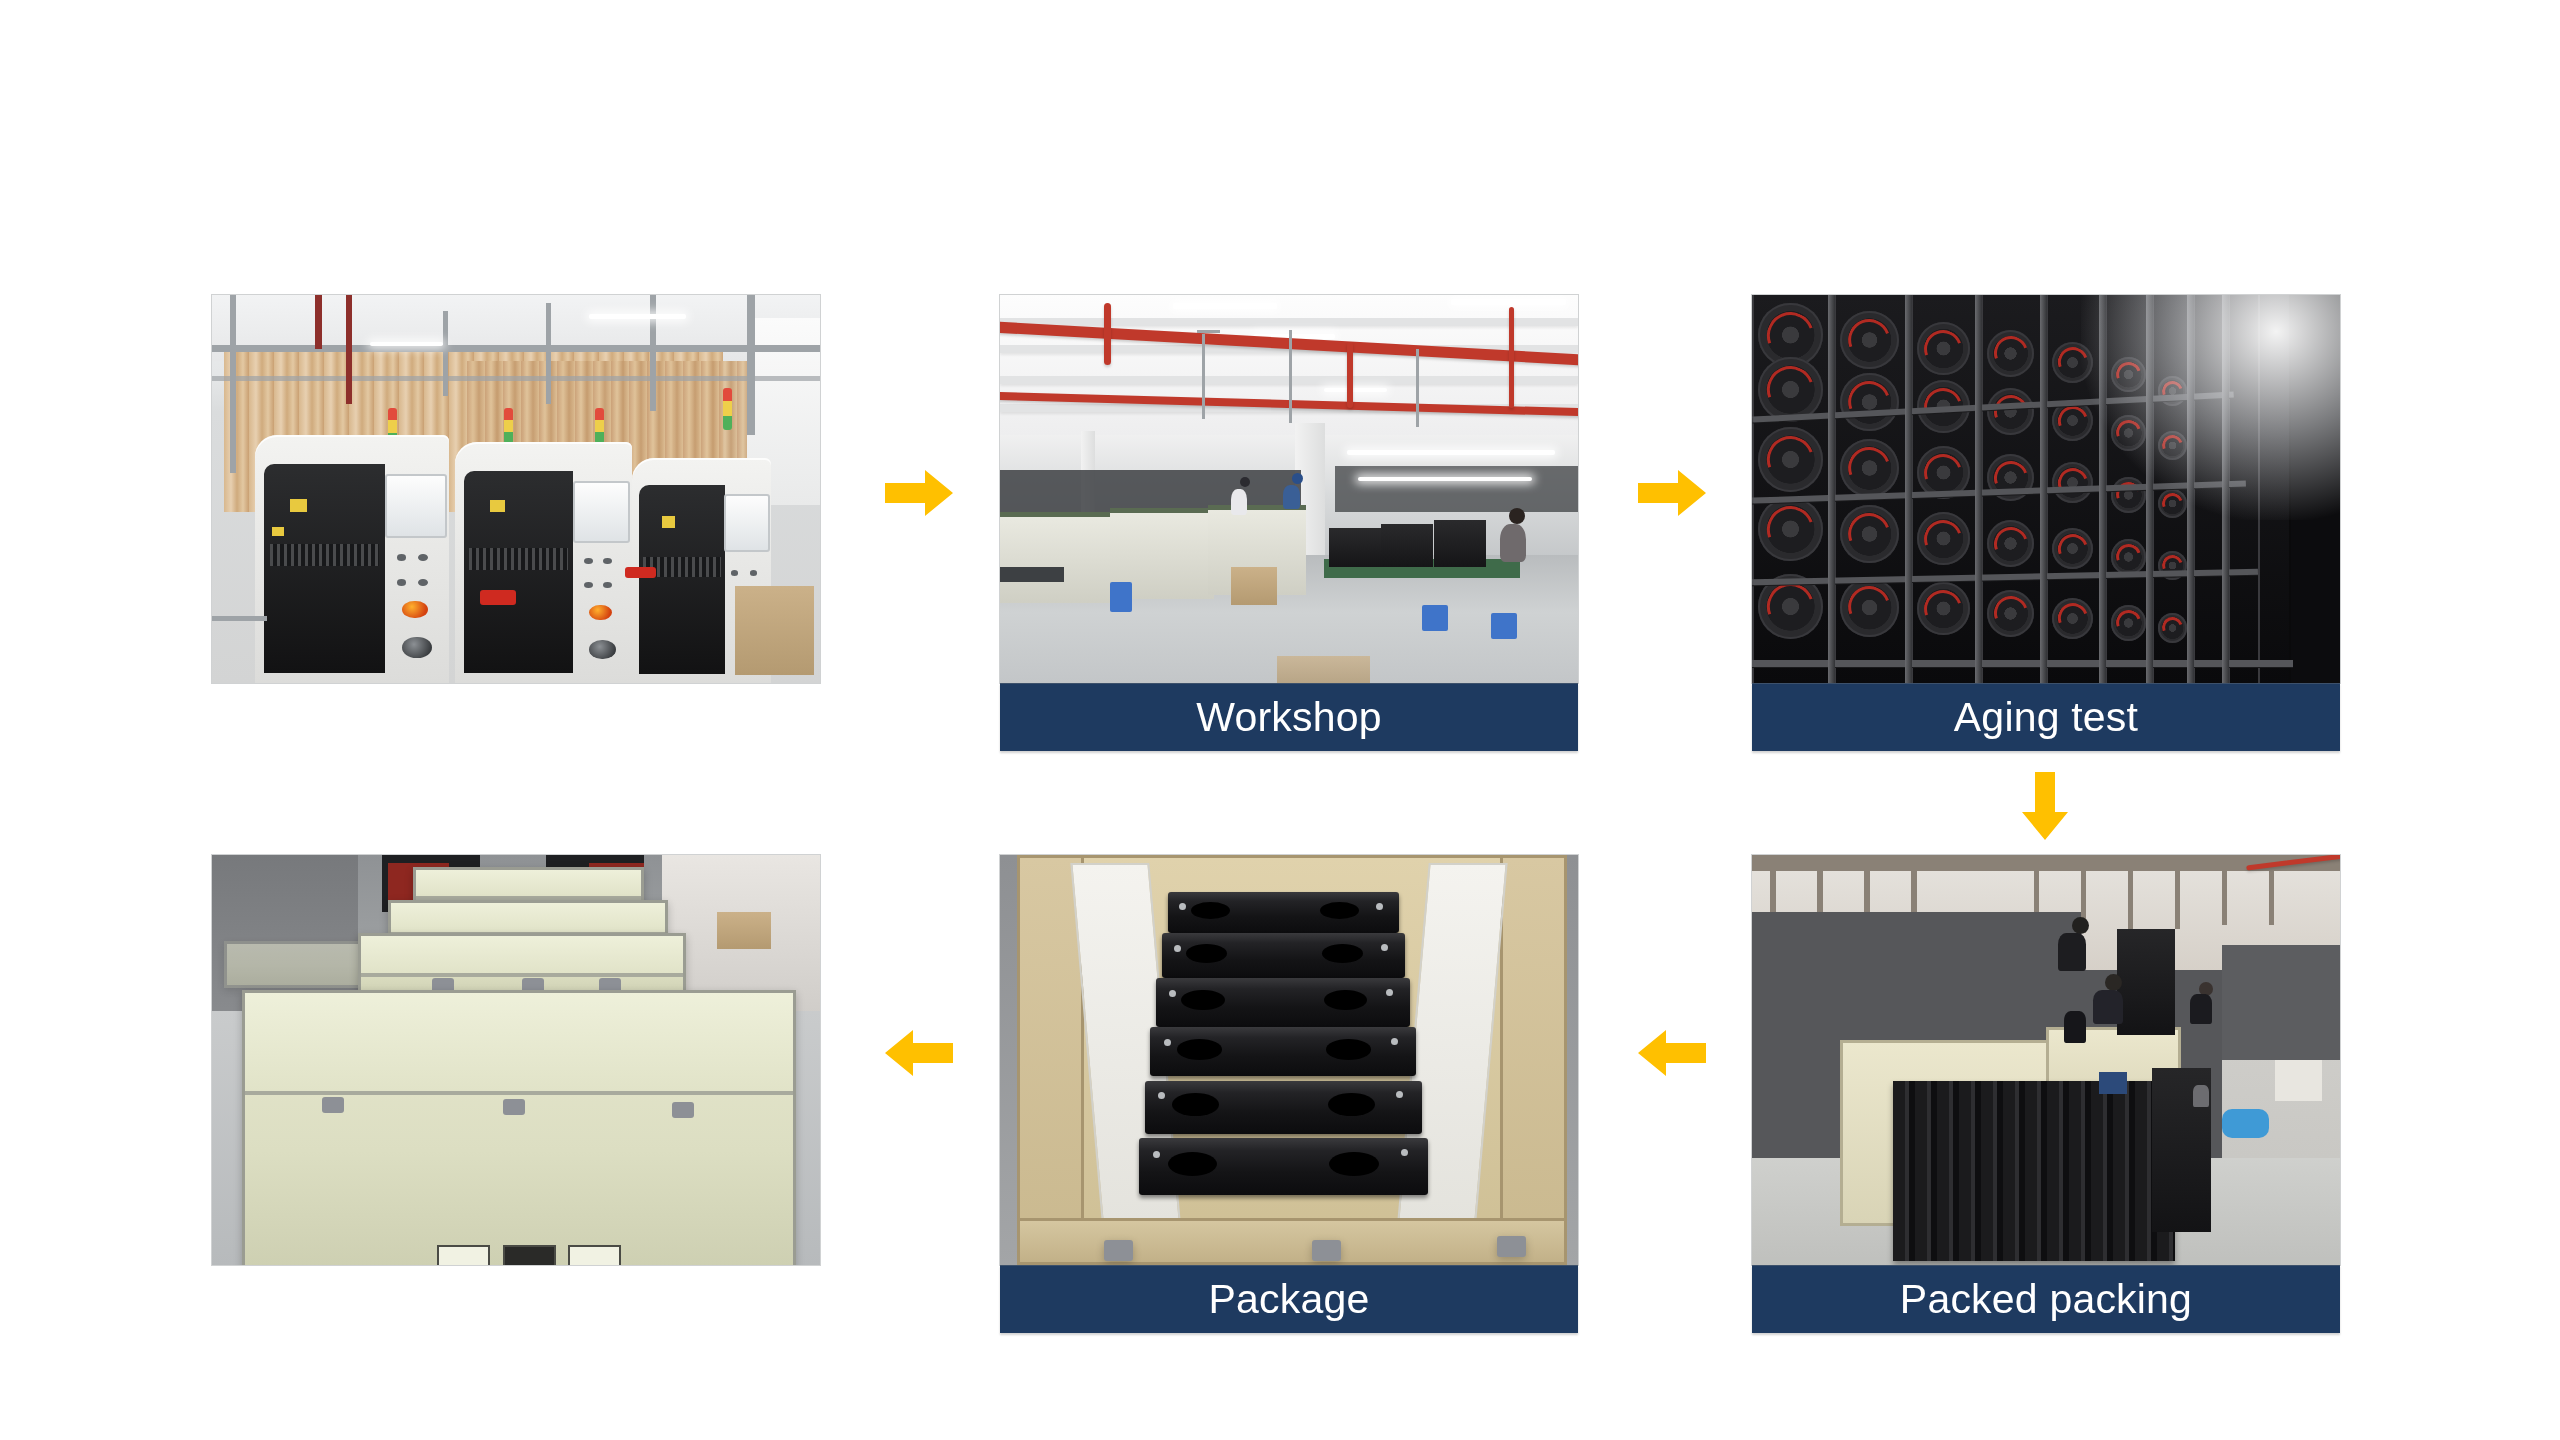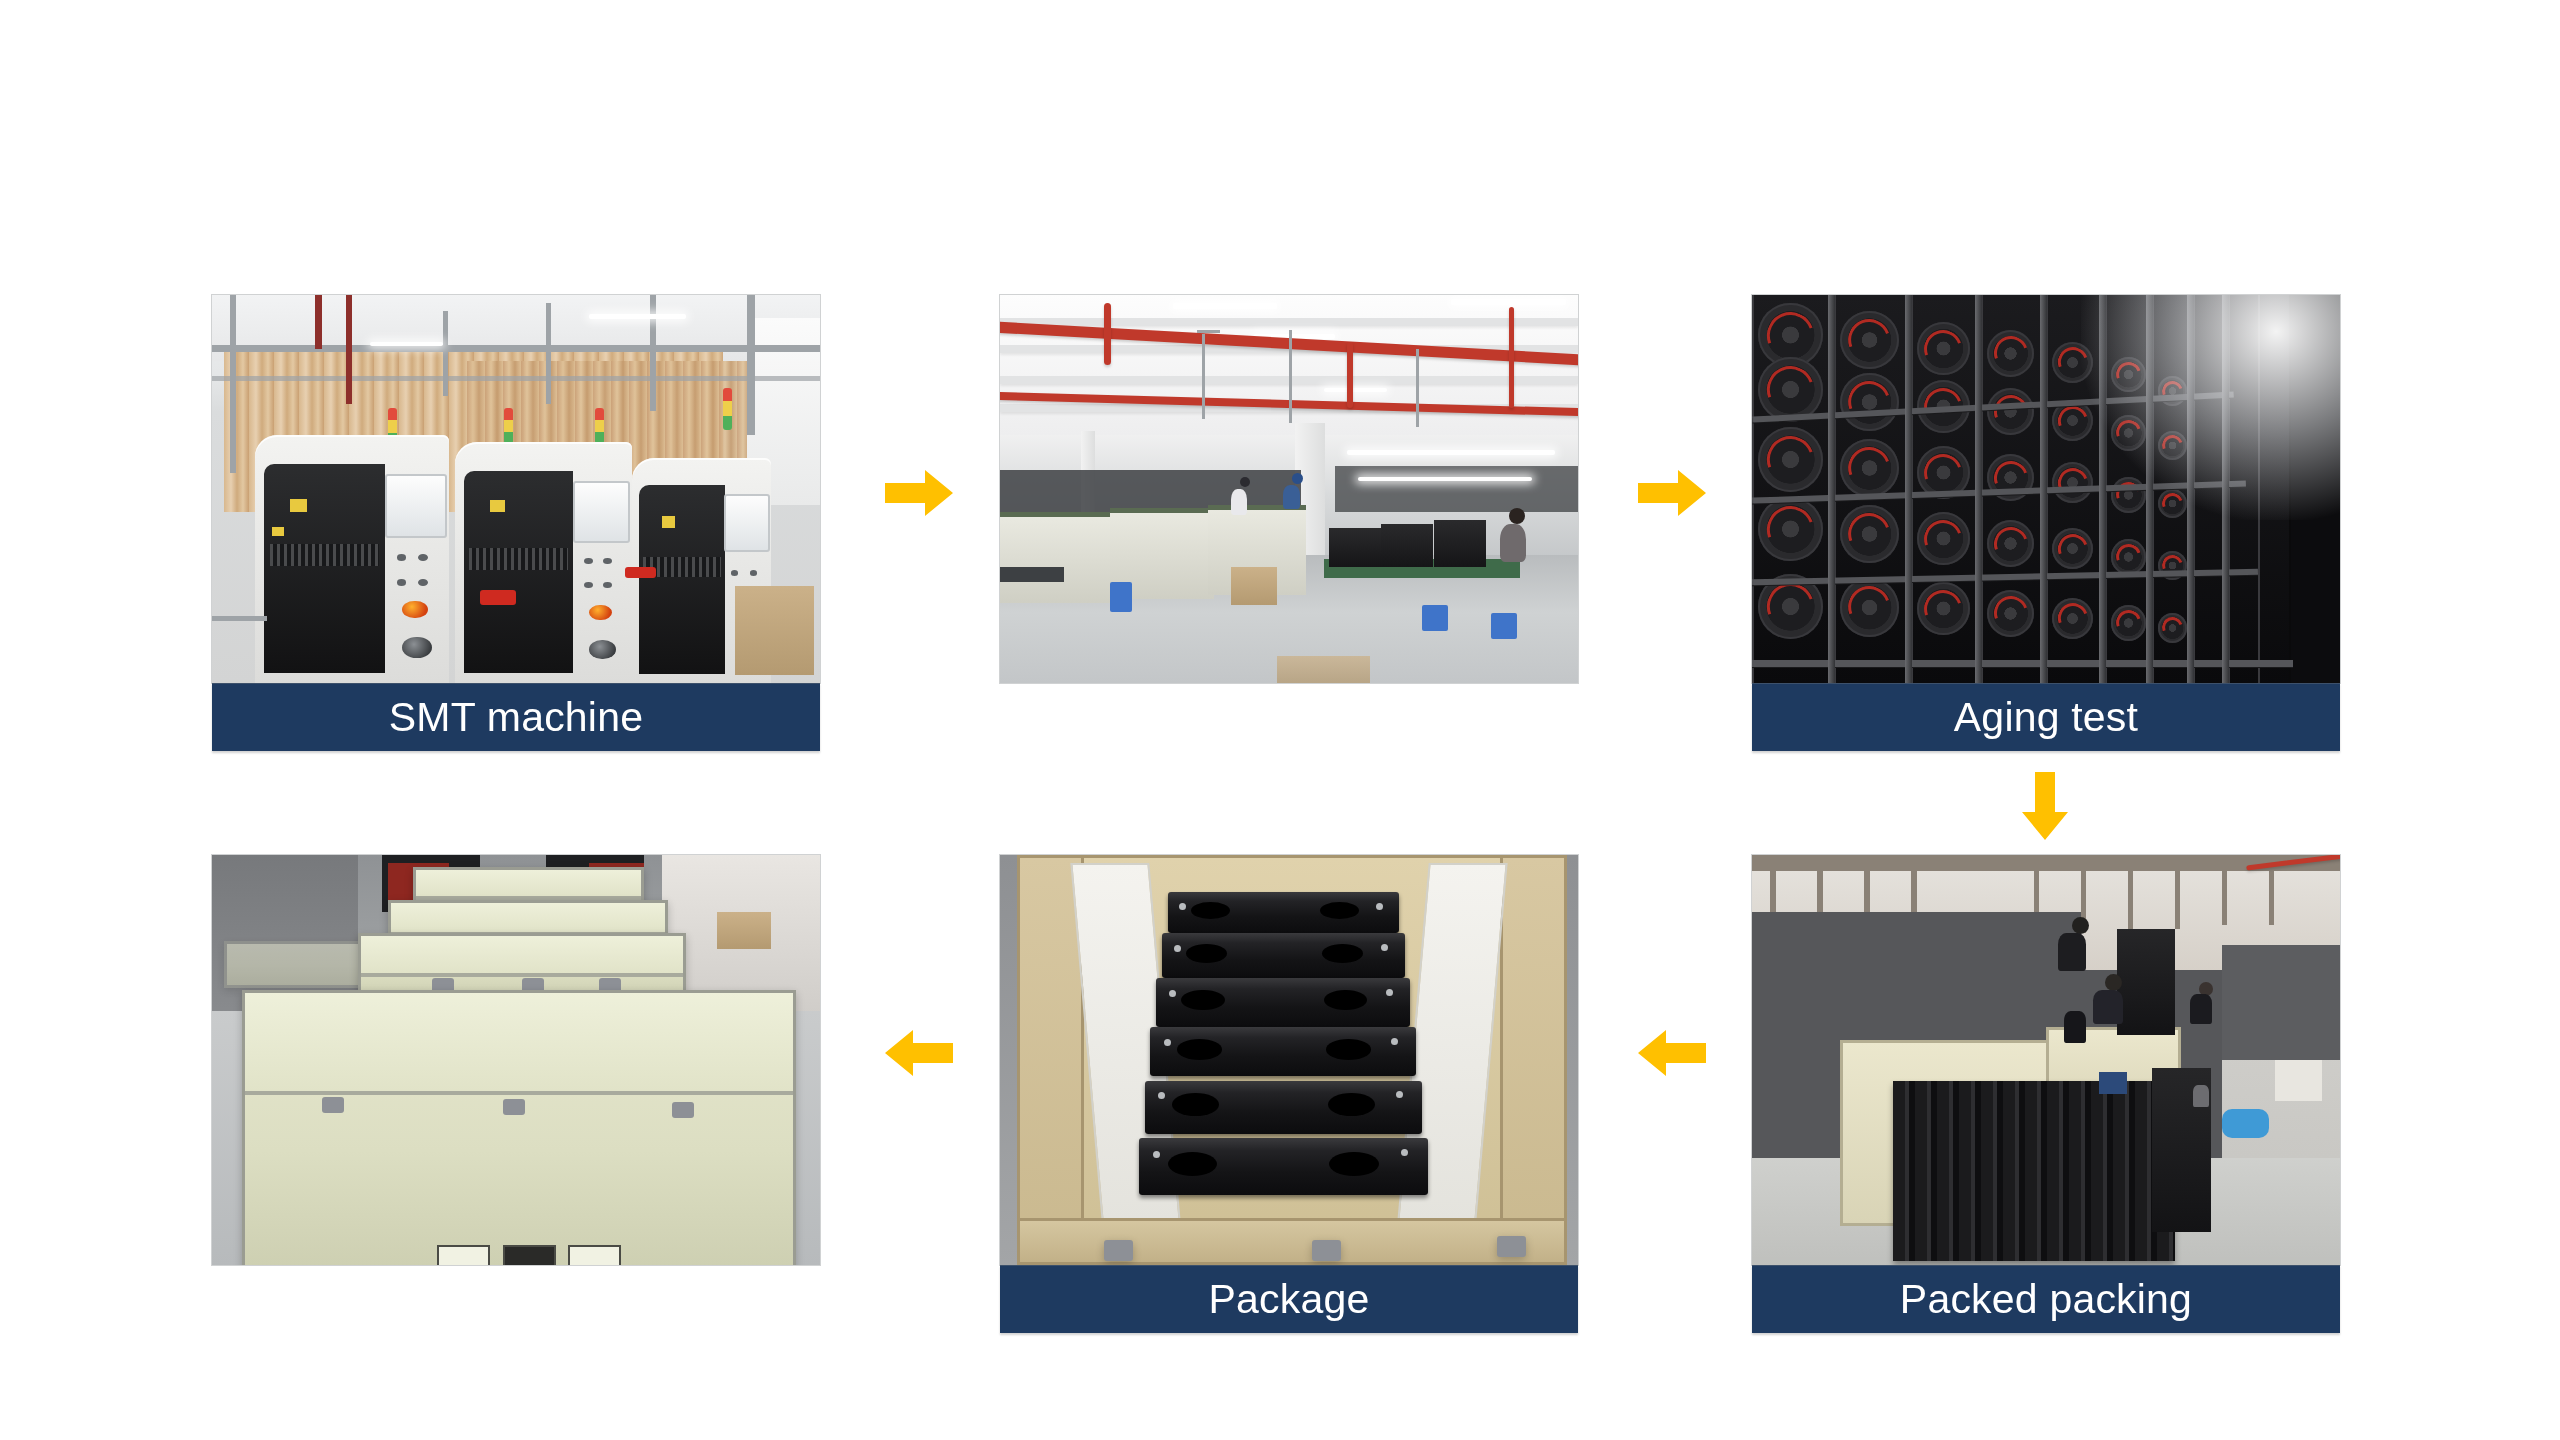--- a/index.html
+++ b/index.html
@@ -467,23 +467,20 @@
           <div class="btn" style="right:10%;top:50%;"></div>
           <div class="estop"></div>
           <div class="yellowchip" style="left:22%;top:26%;width:9%;height:5%;"></div>
         </div>
         <div class="redtool" style="left:44%;bottom:20%;width:6%;height:4%;"></div>
         <div class="redtool" style="left:68%;bottom:27%;width:5%;height:3%;"></div>
         <div class="carton" style="right:1%;bottom:2%;width:13%;height:23%;"></div>
         <div class="beam" style="left:0;bottom:16%;width:9%;height:5px;"></div>
       </div>
     </div>
-    <div class="caption-bar" style="height:68px;">
-      <span>SMT machine</span>
-    </div>
   </div>
 
   <div class="tile" style="left:1000px; top:295px; width:578px;">
     <div class="photo ws-bg" style="height:388px;">
       <div class="scene">
         <div class="ws-ceiling"></div>
         <div class="ws-ceilbeam" style="left:0;top:6%;width:100%;"></div>
         <div class="ws-ceilbeam" style="left:0;top:13%;width:100%;"></div>
         <div class="ws-ceilbeam" style="left:0;top:21%;width:100%;"></div>
         <div class="ws-ceilbeam" style="left:0;top:28%;width:100%;"></div>
@@ -527,20 +524,23 @@
         <div class="worker" style="left:49%;top:49%;width:17px;height:24px;background:#3a5f96;"></div>
         <div class="worker head" style="left:88%;top:55%;width:16px;height:16px;background:#2a2320;"></div>
         <div class="worker" style="left:86.5%;top:59%;width:26px;height:38px;background:#6f6a6c;"></div>
 
         <div class="stool" style="left:73%;top:80%;width:26px;height:26px;"></div>
         <div class="stool" style="left:85%;top:82%;width:26px;height:26px;"></div>
         <div class="stool" style="left:19%;top:74%;width:22px;height:30px;"></div>
         <div class="carton" style="left:40%;top:70%;width:8%;height:10%;"></div>
         <div class="carton" style="left:48%;bottom:0;width:16%;height:7%;opacity:.75;"></div>
       </div>
+    </div>
+    <div class="caption-bar" style="height:68px;">
+      <span>Workshop</span>
     </div>
   </div>
 
   <div class="tile" style="left:1752px; top:295px; width:588px;">
     <div class="photo ag-bg" style="height:388px;">
       <div class="scene">
 
         <div class="ag-col" style="left:0%;width:14%;"></div>
         <div class="ag-col" style="left:14%;width:13%;"></div>
         <div class="ag-col" style="left:27%;width:12%;"></div>

